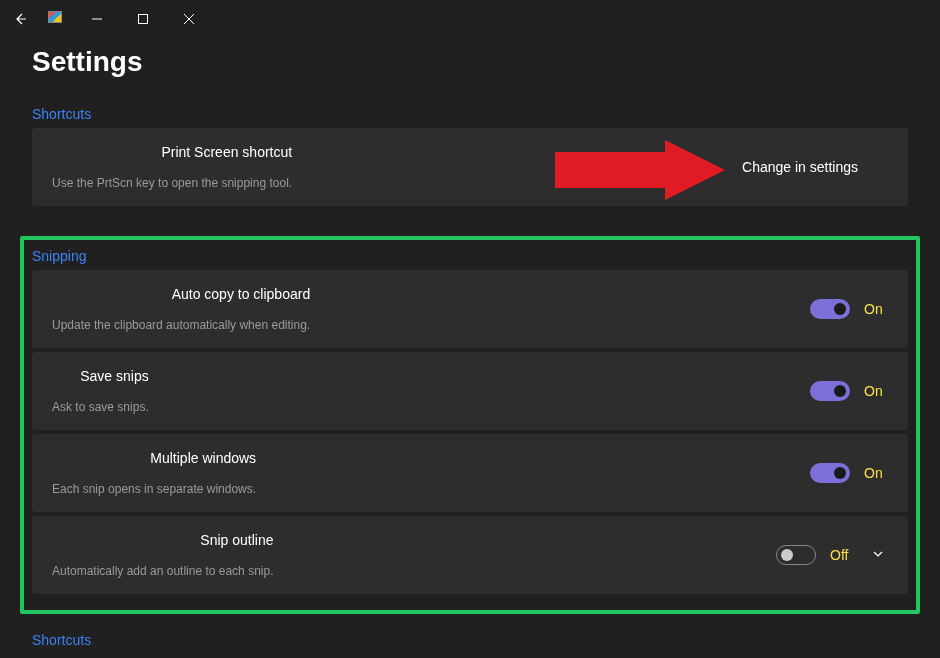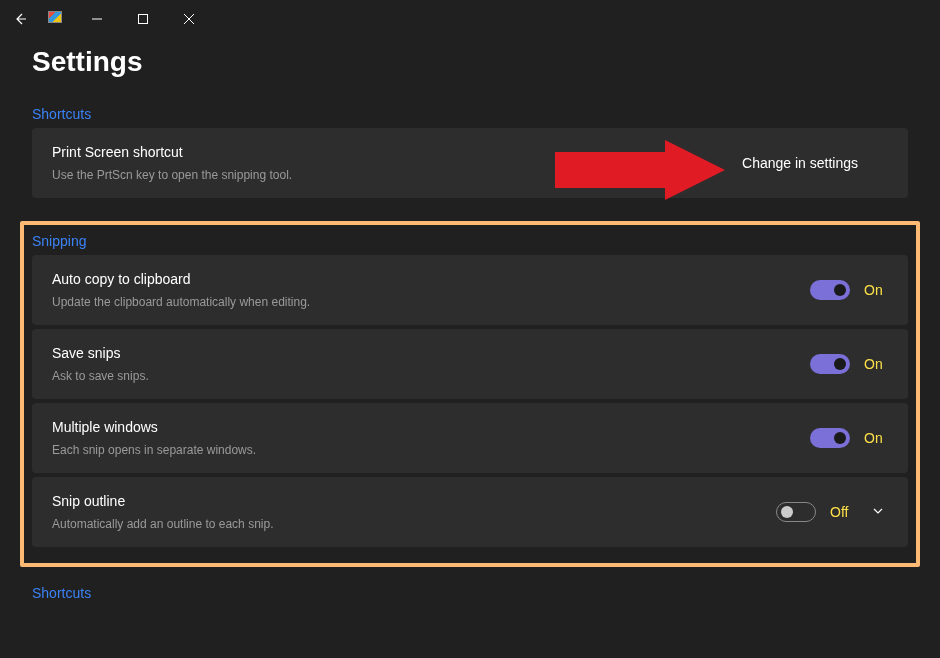--- a/index.html
+++ b/index.html
@@ -78,39 +78,40 @@
       border-radius: 4px;
       padding: 16px 20px;
       display: flex;
       align-items: center;
       justify-content: space-between;
       margin-bottom: 4px;
     }
     .setting-text {
       display: flex;
       flex-direction: column;
-      gap: 8px;
+      gap: 16px;
+      align-items: flex-end;
     }
     .setting-title {
       font-size: 14px;
       color: #ffffff;
     }
     .setting-desc {
       font-size: 12px;
       color: #9a9a9a;
     }
     .setting-action {
       display: flex;
       align-items: center;
       gap: 14px;
     }
     .highlight-box {
-      border: 4px solid #fdba74;
+      border: 4px solid #22c55e;
       padding: 8px 8px 12px 8px;
-      margin: 1px -12px 18px -12px;
+      margin: 8px -12px 18px -12px;
       border-radius: 2px;
     }
     .highlight-box .section-label {
       margin-top: 0;
     }
     .highlight-box .setting-card {
       margin-left: 0;
       margin-right: 0;
     }
     .toggle {

